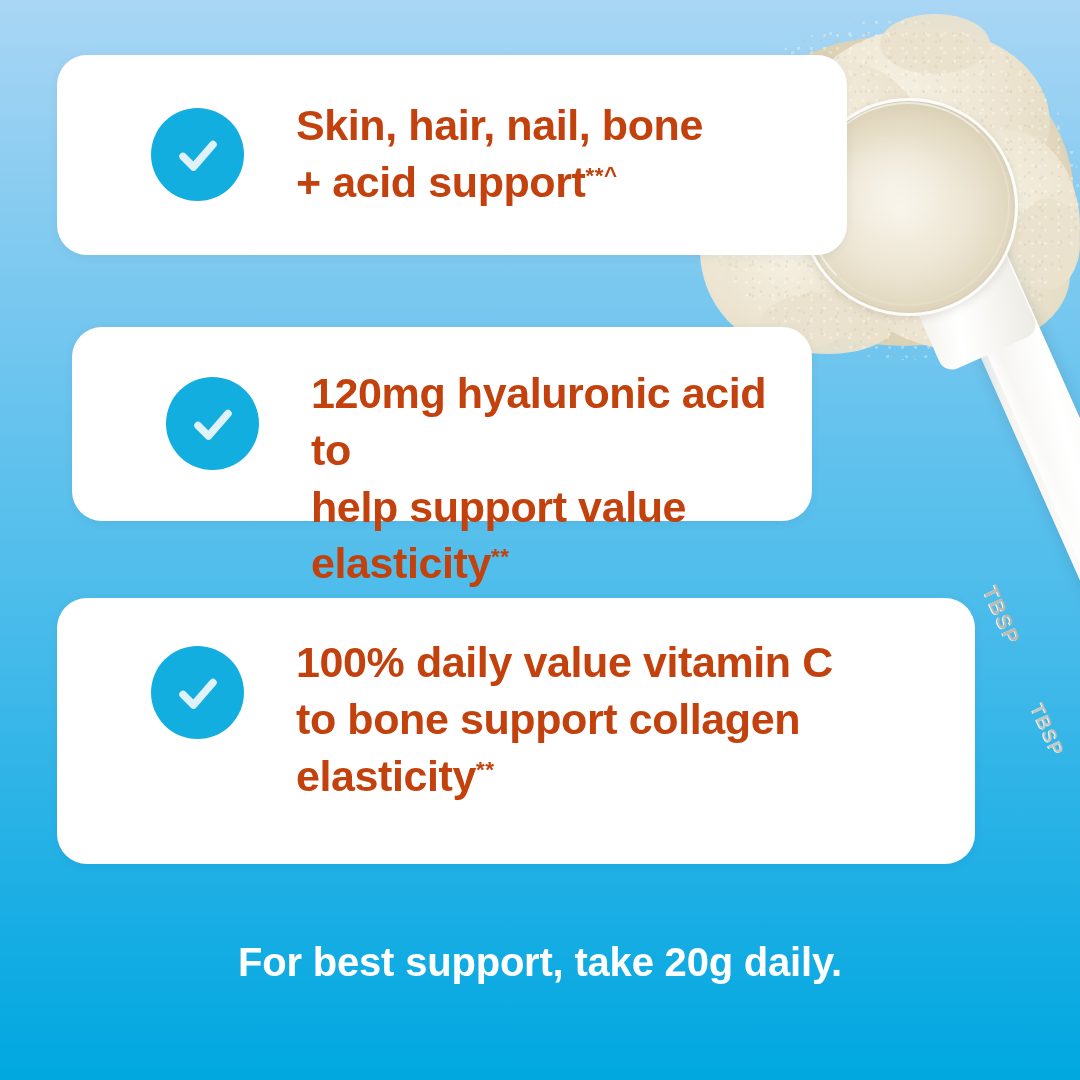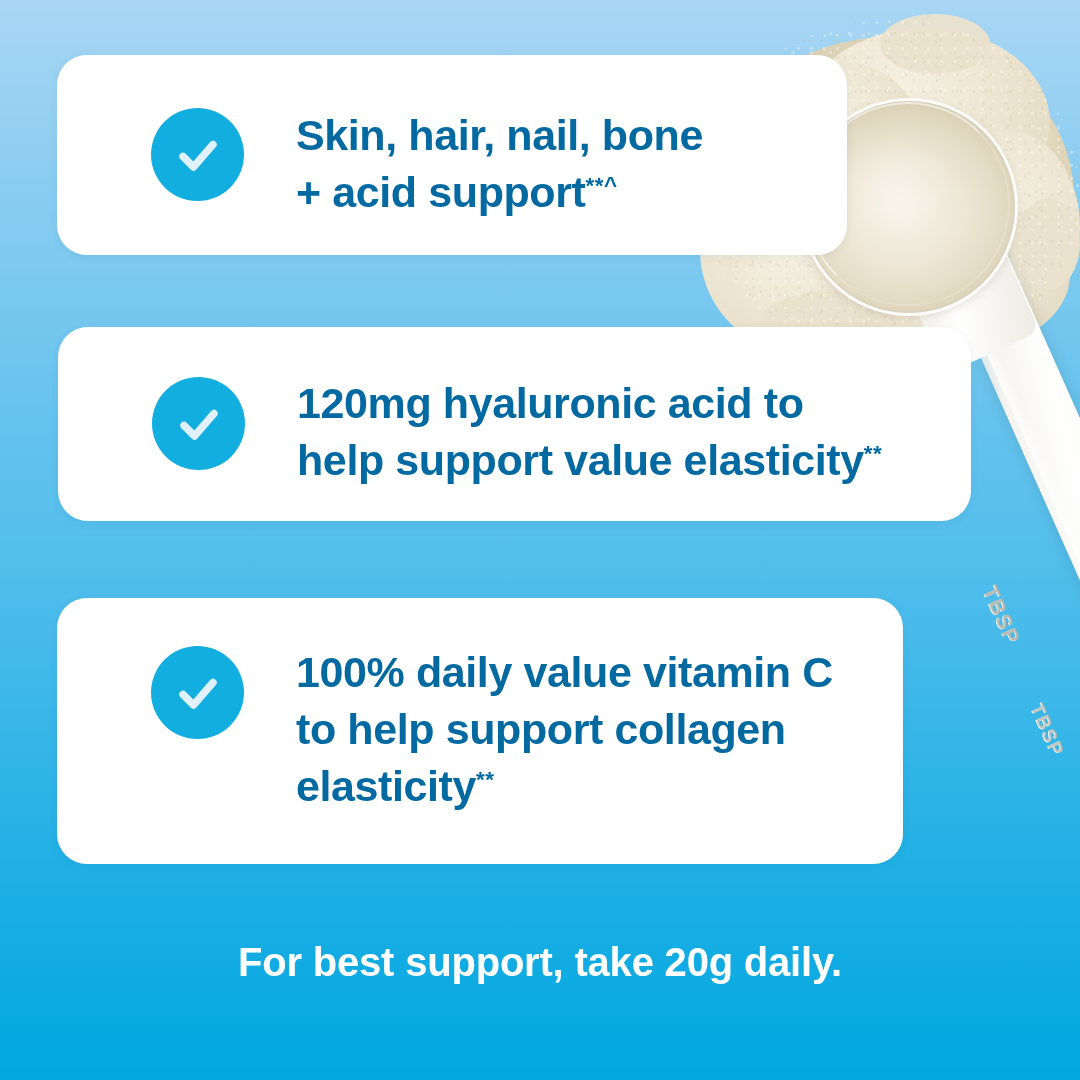--- a/index.html
+++ b/index.html
@@ -188,47 +188,46 @@
   }
   .card {
     position: absolute;
     background: #ffffff;
     border-radius: 30px;
     display: flex;
     align-items: center;
     box-shadow: 0 2px 10px rgba(20,70,110,.07);
   }
   .card-1 { left: 57px; top: 55px;  width: 790px; height: 200px; }
-  .card-2 { left: 58px; top: 327px; width: 913px; height: 194px; }
-  .card-3 { left: 57px; top: 598px; width: 846px; height: 266px; text-decoration: underline; }
+  .card-2 { left: 72px; top: 327px; width: 706px; height: 194px; padding-left: 34px; }
+  .card-3 { left: 57px; top: 598px; width: 918px; height: 266px; text-decoration: underline; }
 
   .check {
     position: absolute;
     left: 94px;
     width: 93px;
     height: 93px;
     border-radius: 50%;
     background: #12aee0;
     display: flex;
     align-items: center;
     justify-content: center;
     flex: none;
   }
   .check svg { display: block; }
 
   .card-text {
     position: absolute;
     left: 239px;
     right: 26px;
-    color: #0369a1;
+    color: #c2410c;
     font-weight: 700;
     font-size: 43px;
     line-height: 1.32;
     letter-spacing: -0.4px;
-    margin-top: 10px;
   }
   .card-text sup {
     font-size: 0.52em;
     font-weight: 700;
     letter-spacing: 0.5px;
     vertical-align: 0.62em;
     line-height: 0;
   }
 
   
@@ -298,21 +297,21 @@
     </div>
 
     <div class="card card-3">
       <div class="check" style="top:48px">
         <svg width="52" height="52" viewBox="0 0 52 52" aria-hidden="true">
           <path d="M11 27.5 L21.5 38 L41 15.5" fill="none" stroke="#dff1fa" stroke-width="7.5" stroke-linecap="round" stroke-linejoin="round"></path>
         </svg>
       </div>
       <div class="card-text" style="top:36px">
         <div>100% daily value vitamin C</div>
-        <div>to help support collagen</div>
+        <div>to bone support collagen</div>
         <div><span>elasticity</span><sup>**</sup></div>
       </div>
     </div>
 
   </div>
 
   <div class="footer-note">For best support, take 20g daily.</div>
 
 </div>
 

